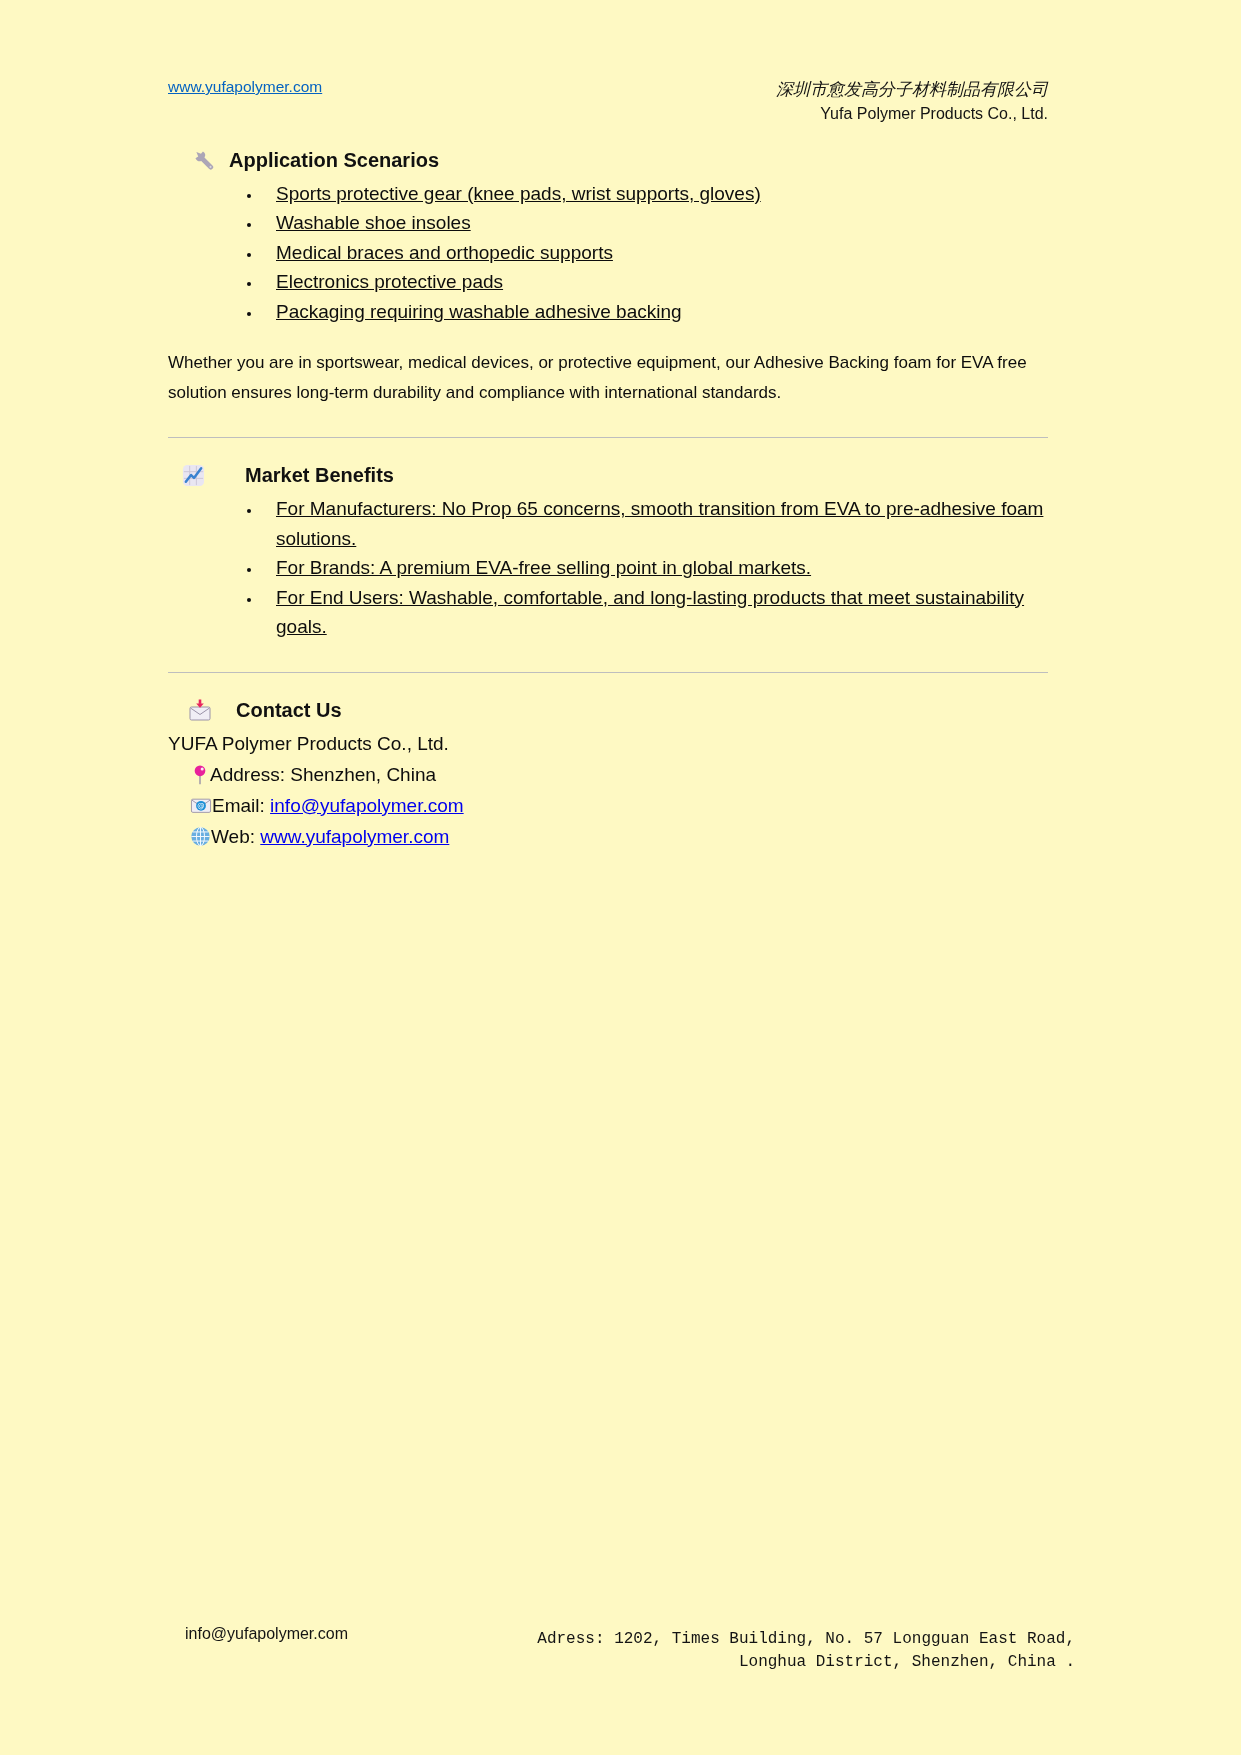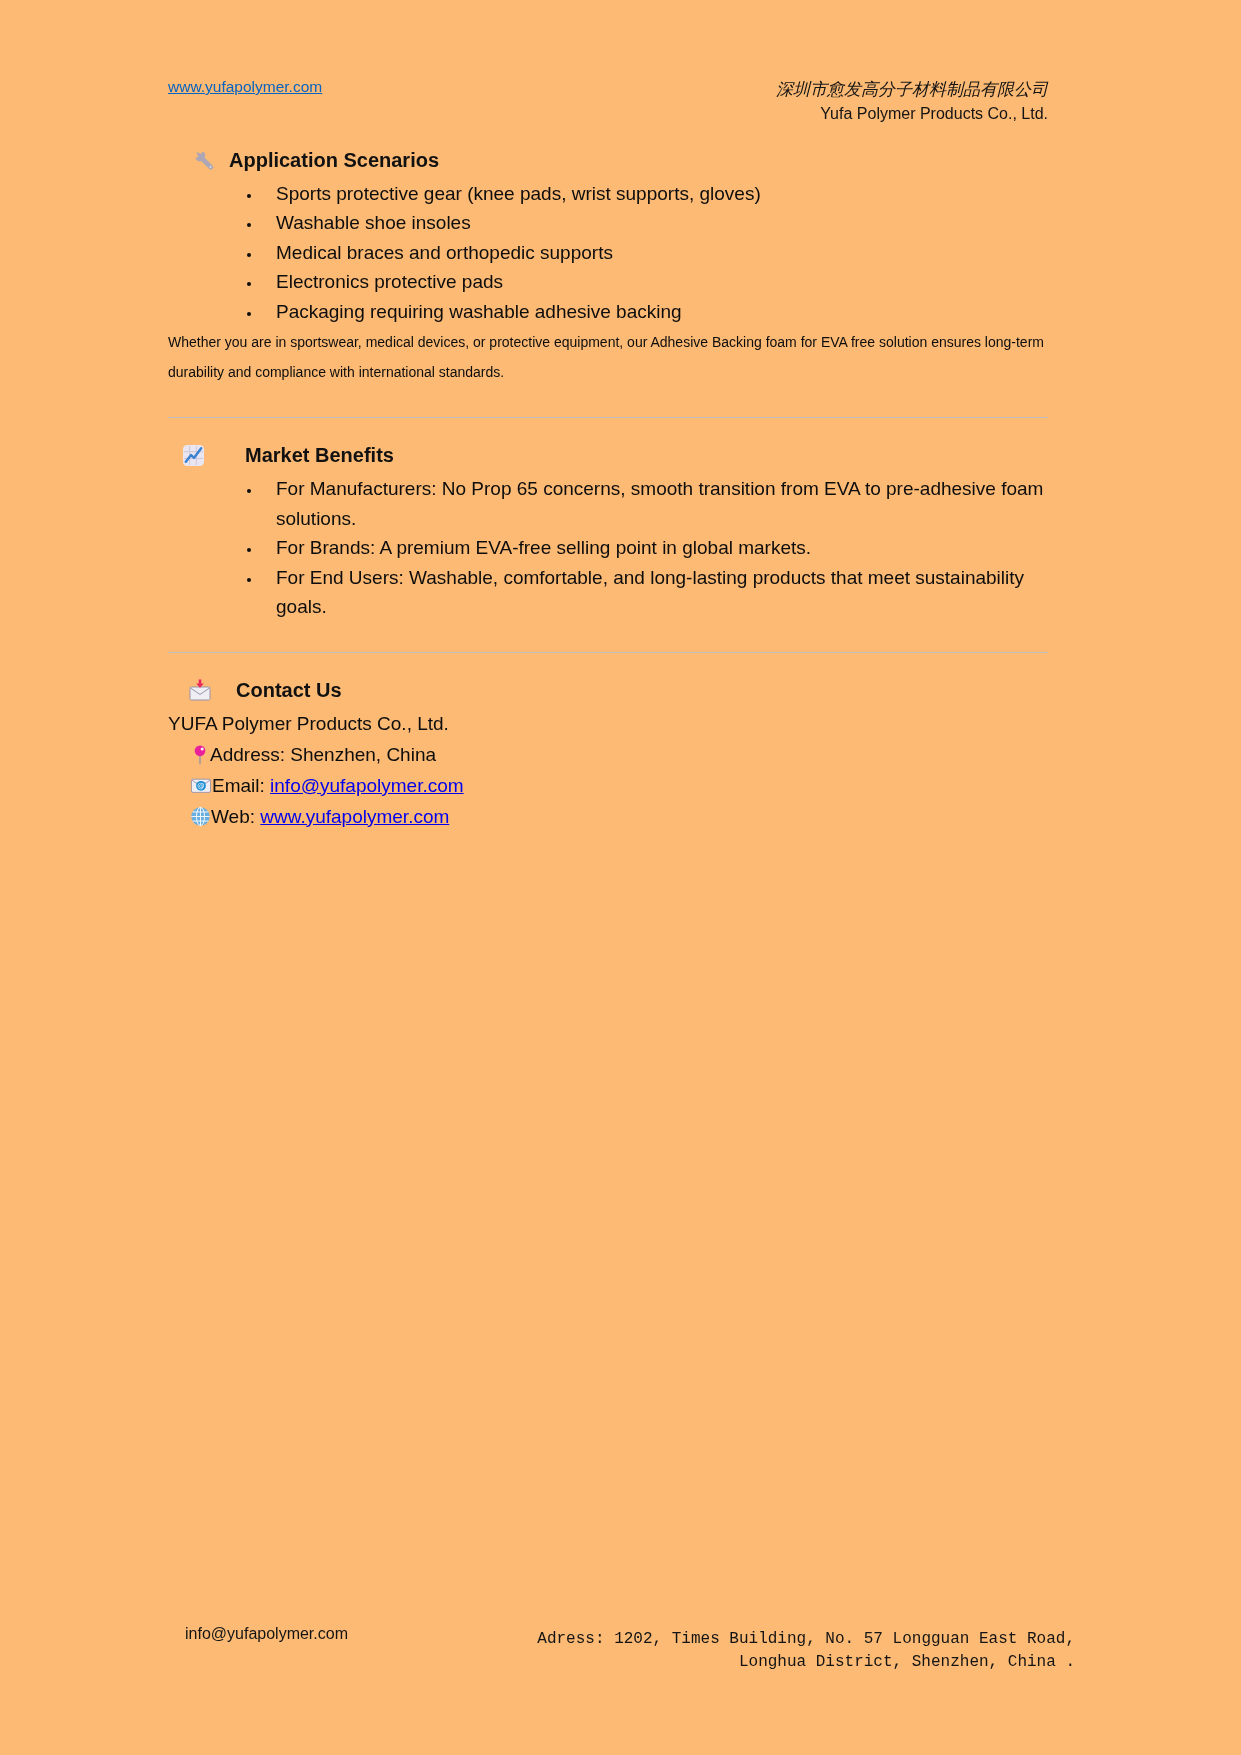--- a/index.html
+++ b/index.html
@@ -1,20 +1,20 @@
 <!DOCTYPE html>
 <html><head>
 <meta charset="utf-8">
 <style>
   html,body{margin:0;padding:0;background:#888;}
   .page{
     position:relative;
     width:1241px;height:1755px;
     margin:0 auto;
-    background:#fdba74;
+    background:#fef9c3;
     font-family:"Liberation Sans","DejaVu Sans",sans-serif;
     color:#0d0d0d;
     overflow:hidden;
     box-sizing:border-box;
   }
   .content{
     position:absolute;
     left:168px; right:193px; top:78px;
   }
   
@@ -36,24 +36,25 @@
   .h-mkt{margin-left:14px;gap:40px;}
   .h-contact{margin-left:20px;gap:24px;}
   ul.bullets{
     margin:7px 0 0 0;
     padding-left:94px;
     list-style:disc;
   }
   ul.bullets li{
     font-size:19px;line-height:29.5px;
     padding-left:14px;
+    text-decoration:underline;
   }
   ul.bullets li::marker{font-size:14px;}
   .para{
-    font-size:14px;line-height:29.5px;margin-top:2px;
+    font-size:17px;line-height:29.5px;margin-top:22px;
   }
   hr.divider{
     border:none;border-top:1.6px solid #BEBEBE;
     margin:30px 0 26px 0;
   }
   
   .contact-company{font-size:19px;line-height:30px;margin-top:6px;}
   .contact-row{
     display:flex;align-items:center;
     margin-left:22px;font-size:19px;line-height:30px;

